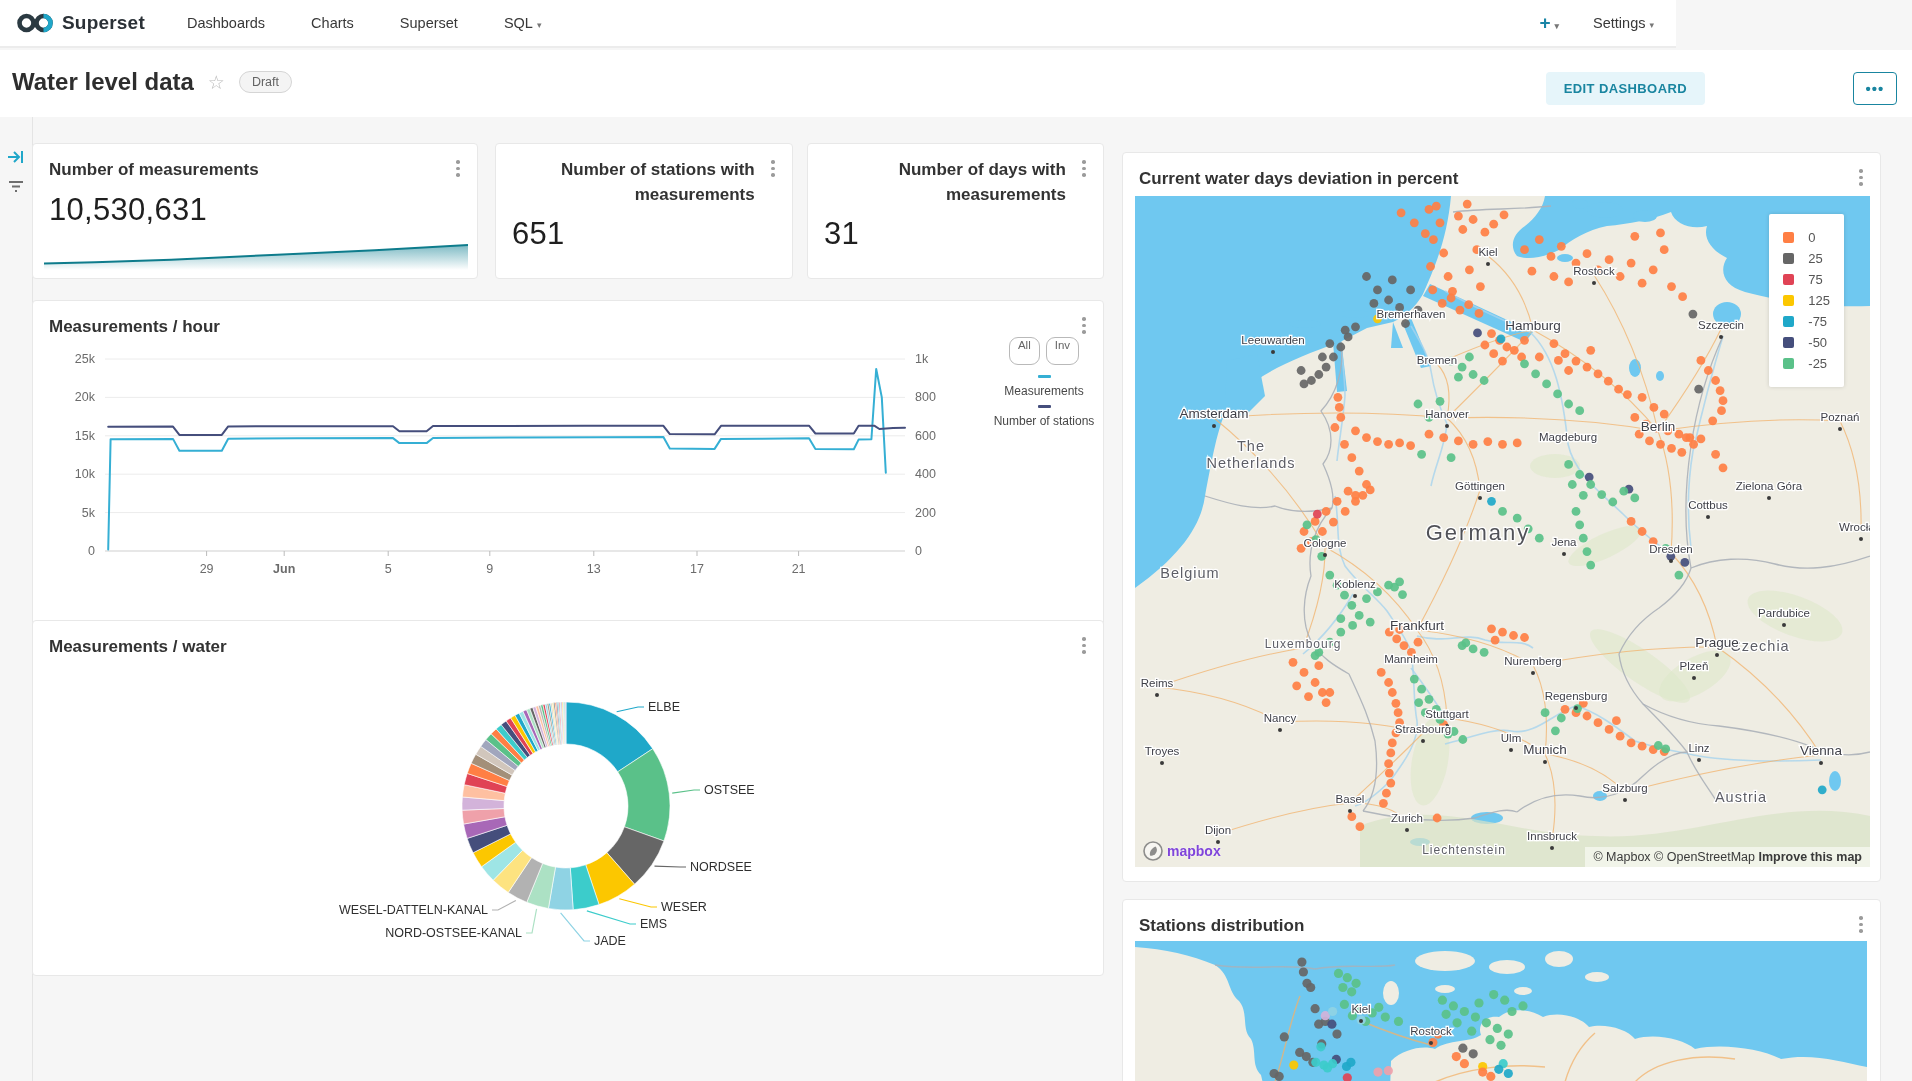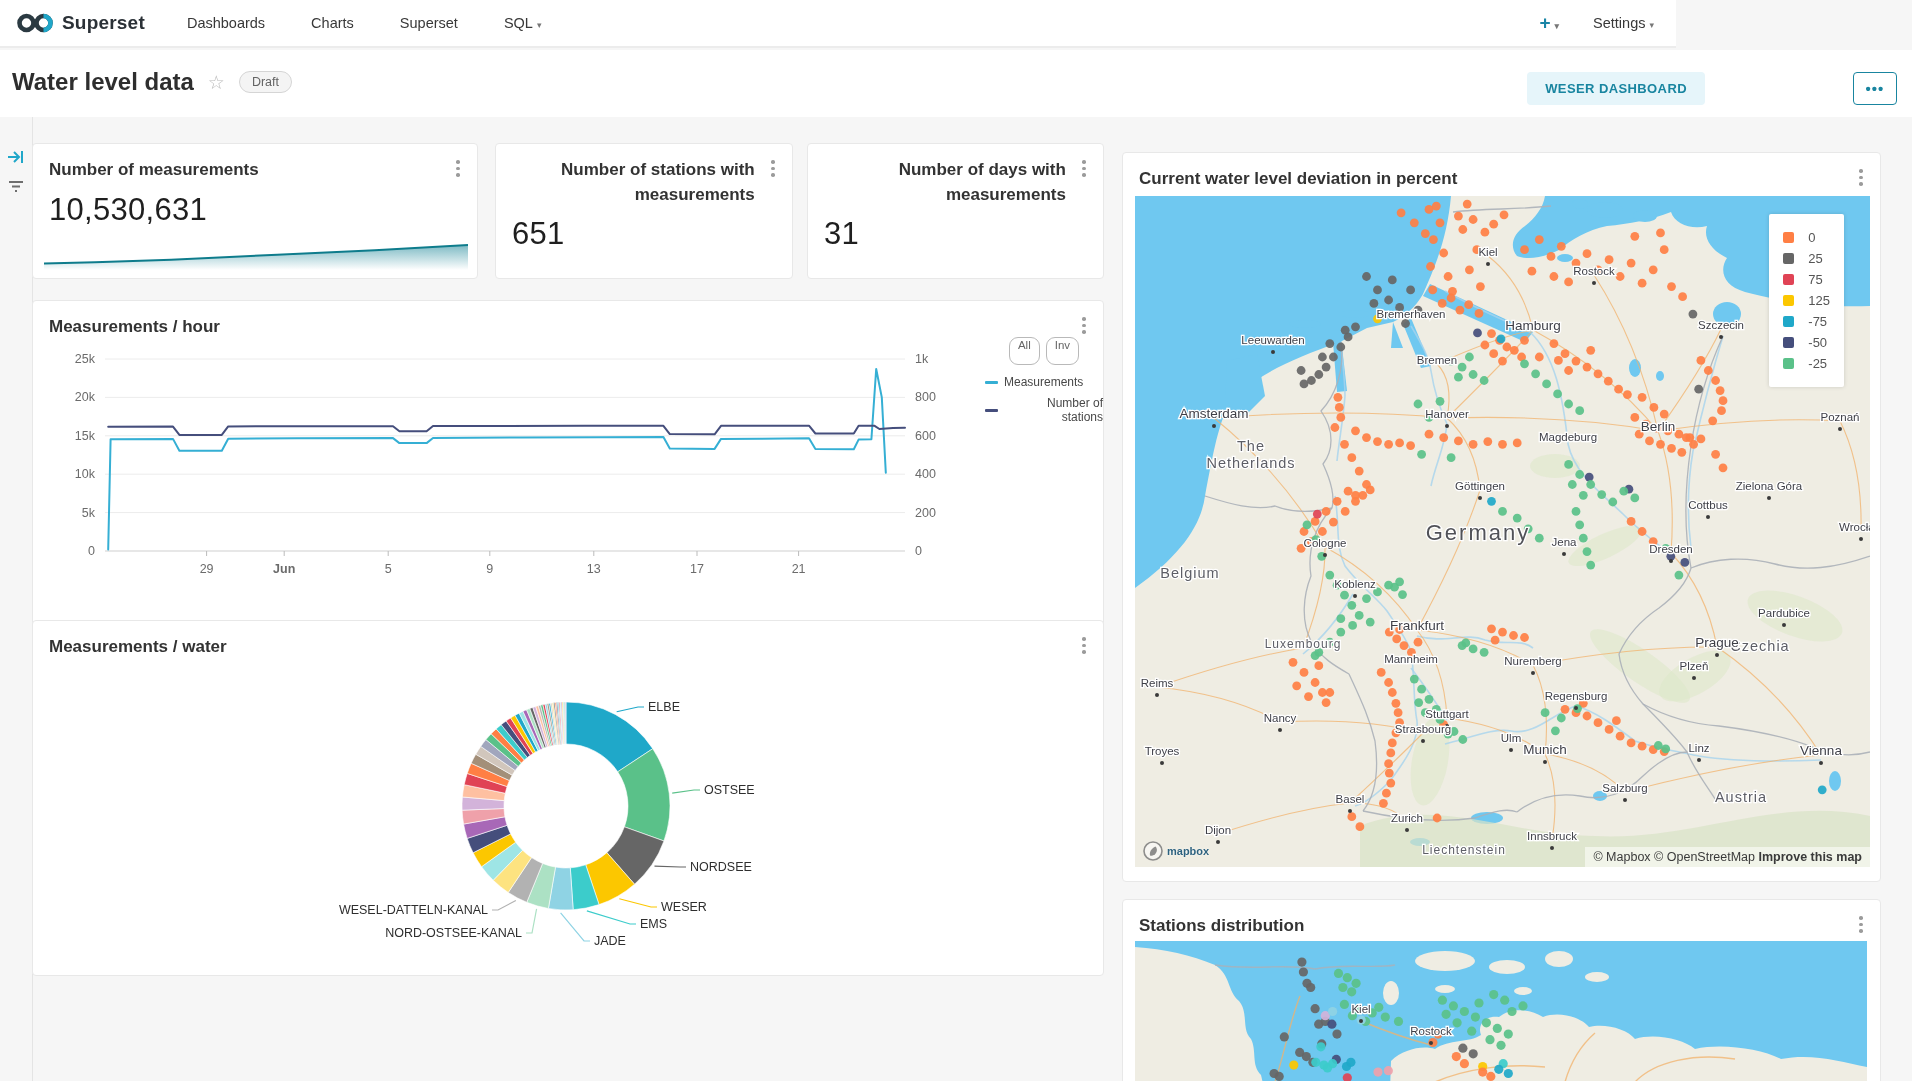--- a/index.html
+++ b/index.html
@@ -40,38 +40,38 @@
   .kebab { position:absolute; right:10px; top:14px; width:18px; height:22px; cursor:pointer;
     display:flex; flex-direction:column; align-items:center; gap:3px; padding-top:2px; }
   .kebab i { width:3.5px; height:3.5px; border-radius:50%; background:#9B9B9B; }
   .big-number { position:absolute; left:16px; font-size:31px; color:#1F1F1F; letter-spacing:.3px; }
   
   .axis-text { font-size:12.5px; fill:#6B6B6B; }
   .hc-legend { position:absolute; left:952px; top:36px; width:118px; font-size:12px; color:#484848; }
   .pill-row { display:flex; gap:6px; justify-content:center; margin-bottom:10px; }
   .pill { border:1px solid #B9B9B9; border-radius:9px; padding:1px 8px 13px; font-size:11.5px;
     color:#666; cursor:pointer; background:#fff; }
-  .legend-item { display:flex; align-items:center; gap:6px; margin-bottom:7px; cursor:pointer; }
+  .legend-item { display:flex; align-items:center; gap:6px; margin-bottom:7px; cursor:pointer;flex-direction:column; }
   .legend-dash { width:13px; height:3px; border-radius:1px; }
   
   .map-wrap { position:absolute; overflow:hidden; background:#6FC8F0; }
   .map-city { font-size:11.5px; fill:#3E3F47; paint-order:stroke; stroke:#ffffff; stroke-width:2.6px;
     text-anchor:middle; font-family:"Liberation Sans",sans-serif; }
   .map-city.lg { font-size:13.5px; }
   .map-country { font-size:14.5px; fill:#5D5E66; letter-spacing:1px; paint-order:stroke; stroke:#fff;
     stroke-width:2.6px; text-anchor:middle; }
   .map-country.xl { font-size:22px; letter-spacing:2px; fill:#515258; }
   .map-country.sm { font-size:12px; }
   .map-legend { position:absolute; background:#fff; border-radius:2px; box-shadow:0 0 4px rgba(0,0,0,.15);
     padding:10px 14px; z-index:5; }
   .map-legend-item { display:flex; align-items:center; gap:14px; margin:6px 0; font-size:13px; color:#555; }
   .map-legend-swatch { width:11px; height:11px; border-radius:2px; }
   .mapbox-logo { position:absolute; left:8px; bottom:6px; display:flex; align-items:center; gap:4px;
     z-index:5; opacity:.85; }
-  .mapbox-word { font-size:11px; font-weight:bold; color:#0c4a6e; text-shadow:0 0 2px #fff; }
+  .mapbox-word { font-size:14px; font-weight:bold; color:#6d28d9; text-shadow:0 0 2px #fff; }
   .map-attrib { position:absolute; right:0; bottom:0; background:rgba(255,255,255,.55);
     font-size:12.5px; color:#3A3A3A; padding:3px 8px; z-index:5; }
   .map-attrib b { font-weight:bold; }
   .donut-label { font-size:12.5px; fill:#2E2E2E; font-family:"Liberation Sans",sans-serif; }
 </style>
 </head>
 <body>
 
 <div class="topnav">
   <div class="brand">
@@ -99,21 +99,21 @@
     </span>
   </div>
 </div>
 
 <div class="dash-header">
   <div class="dash-title-row">
     <span class="dash-title">Water level data</span>
     <span class="fav-star">☆</span>
     <span class="draft-pill">Draft</span>
   </div>
-  <button class="edit-btn">WESER DASHBOARD</button>
+  <button class="edit-btn">EDIT DASHBOARD</button>
   <button class="more-btn">•••</button>
 </div>
 
 <div class="filter-rail">
   <div class="rail-icon" style="top:32px">
     <svg width="18" height="16" viewBox="0 0 18 16">
         <path d="M1 8 H11 M7 3 L12 8 L7 13" stroke="#20A7C9" stroke-width="2" fill="none"></path>
         <path d="M15 2 V14" stroke="#20A7C9" stroke-width="2"></path>
       </svg>
   </div>
@@ -297,21 +297,21 @@
       <path d="M510.9392835294522,45.17674771100825 A104,104 0 0 1 512.0261833883479,45.11900487426175 L514.0348400968998,87.0709452135022 A62,62 0 0 0 513.386880565635,87.10536882771646 Z" fill="#9EE5E5" stroke="#fff" stroke-width="0.6"></path>
       <path d="M512.0261833883479,45.11900487426175 A104,104 0 0 1 513.1136280335427,45.07264020991232 L514.683124404612,87.04330474052466 A62,62 0 0 0 514.0348400968998,87.0709452135022 Z" fill="#A868B7" stroke="#fff" stroke-width="0.6"></path>
       <path d="M513.1136280335427,45.07264020991232 A104,104 0 0 1 514.1237817564794,45.039779874147825 L515.2853314317474,87.02371492497275 A62,62 0 0 0 514.683124404612,87.04330474052466 Z" fill="#FCC700" stroke="#fff" stroke-width="0.6"></path>
       <path d="M514.1237817564794,45.039779874147825 A104,104 0 0 1 515.1342071167282,45.01673780402572 L515.887700396511,87.0099783062461 A62,62 0 0 0 515.2853314317474,87.02371492497275 Z" fill="#8FD3E4" stroke="#fff" stroke-width="0.6"></path>
       <path d="M515.1342071167282,45.01673780402572 A104,104 0 0 1 516.0670660209115,45.004184535190745 L516.4438278201588,87.00249462674833 A62,62 0 0 0 515.887700396511,87.0099783062461 Z" fill="#5AC189" stroke="#fff" stroke-width="0.6"></path>
       <path d="M516.0670660209115,45.004184535190745 A104,104 0 0 1 516.9999999999999,45 L516.9999999999999,87 A62,62 0 0 0 516.4438278201588,87.00249462674833 Z" fill="#D3B3DA" stroke="#fff" stroke-width="0.6"></path>
     </svg>
 </div>
 
 <div class="card" style="left:1122px;top:152px;width:759px;height:730px">
-  <div class="card-title">Current water level deviation in percent</div>
+  <div class="card-title">Current water days deviation in percent</div>
   <div class="kebab">
       <i></i>
       <i></i>
       <i></i>
     </div>
   <div class="map-wrap" id="map-main" style="left:12px;top:43px;width:735px;height:671px">
       <svg width="735" height="671" viewBox="0 0 735 671" style="position: absolute; left: 0px; top: 0px;">
         <rect x="0" y="0" width="735" height="671" fill="#EFEDE3"></rect>
         <path d="M0,0 H316 C312,45 298,75 288,98 C280,112 270,120 258,126 L232,132 L205,146 C150,165 110,185 92,212 C82,235 78,258 70,300 C66,330 45,360 0,392 Z" fill="#6FC8F0"></path>
         <path d="M419,0 L735,0 V110 C680,112 640,104 610,96 C588,90 584,74 592,62 C576,54 568,42 572,30 C556,34 540,28 536,16 C516,24 494,28 472,30 C452,34 436,44 424,54 C408,62 392,64 382,60 C374,50 378,38 390,30 C400,22 408,12 410,0 Z" fill="#6FC8F0"></path>

